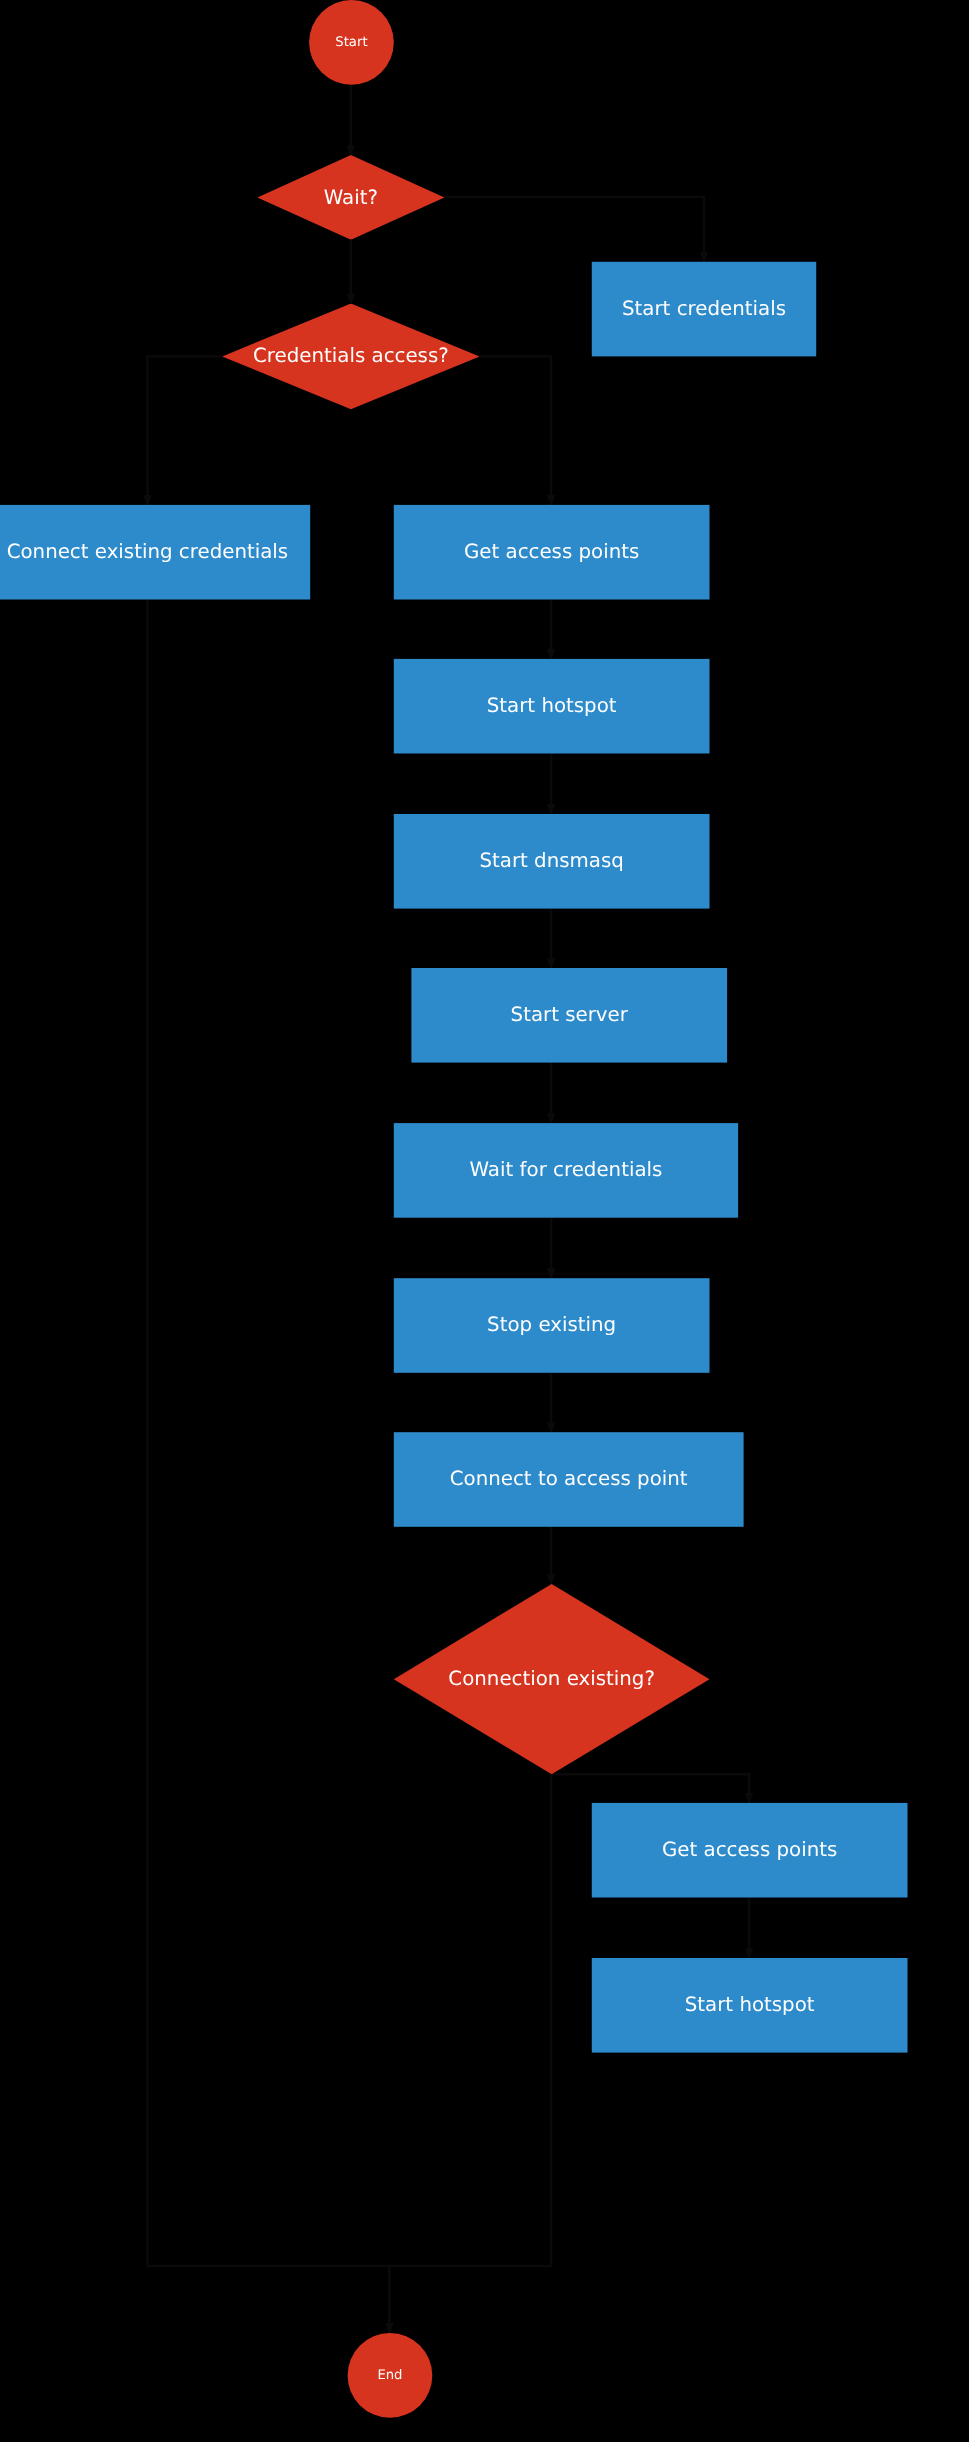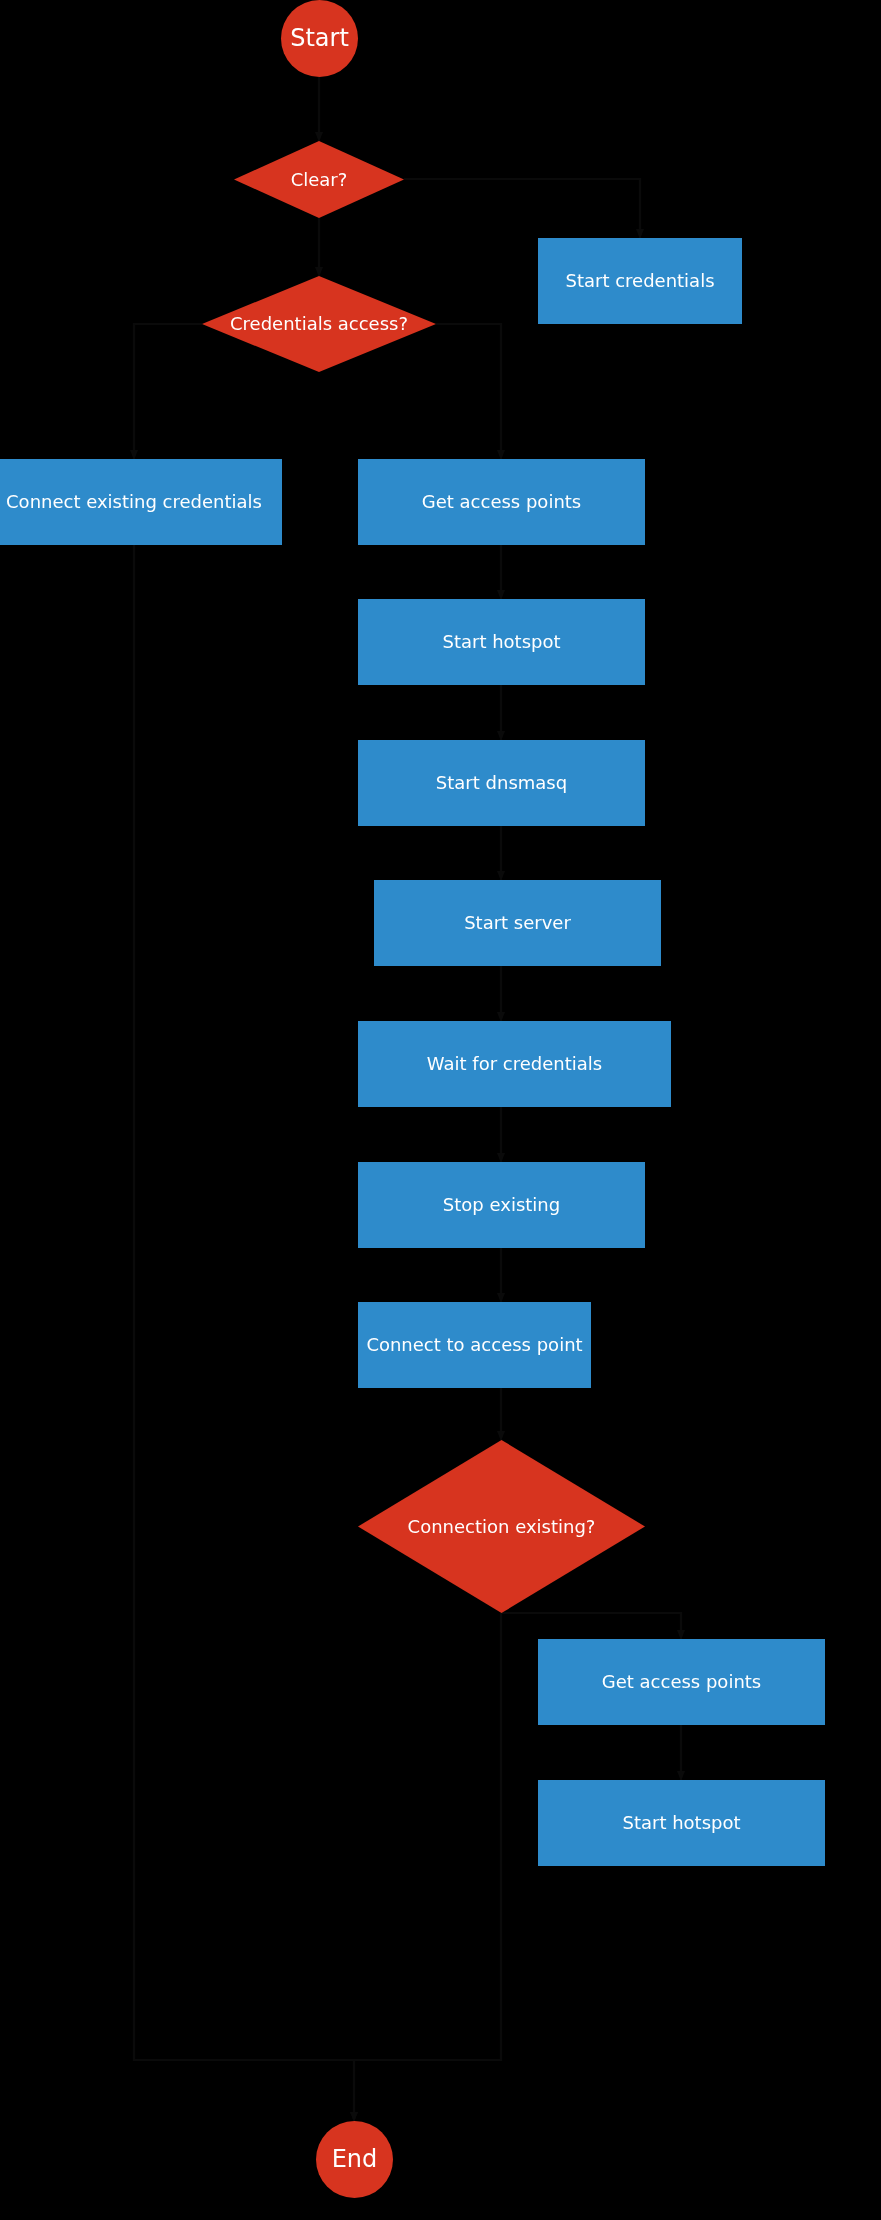--- a/index.html
+++ b/index.html
@@ -38,21 +38,21 @@
   }
   .node .lbl {
     display: block;
     white-space: nowrap;
   }
 
   
   .terminator {
     background: #d7341f;
     border-radius: 50%;
-    font-size: 24px;
+    font-size: 12px;
   }
 
   
   .decision {
     background: transparent;
   }
   .decision .dshape {
     position: absolute;
     left: 0; top: 0;
     width: 100%;
@@ -102,21 +102,21 @@
       <path d="M134,545 L134,2060 L354,2060 L354,2121"></path>
     </g>
   </svg>
 
   <div class="node terminator" style="left:281px; top:0px; width:77px; height:77px;">
     <span class="lbl">Start</span>
   </div>
 
   <div class="node decision" style="left:234px; top:141px; width:170px; height:77px;">
     <span class="dshape"></span>
-    <span class="lbl">Clear?</span>
+    <span class="lbl">Wait?</span>
   </div>
 
   <div class="node process" style="left:538px; top:238px; width:204px; height:86px;">
     <span class="lbl">Start credentials</span>
   </div>
 
   <div class="node decision" style="left:202px; top:276px; width:234px; height:96px;">
     <span class="dshape"></span>
     <span class="lbl">Credentials access?</span>
   </div>
@@ -142,21 +142,21 @@
   </div>
 
   <div class="node process" style="left:358px; top:1021px; width:313px; height:86px;">
     <span class="lbl">Wait for credentials</span>
   </div>
 
   <div class="node process" style="left:358px; top:1162px; width:287px; height:86px;">
     <span class="lbl">Stop existing</span>
   </div>
 
-  <div class="node process" style="left:358px; top:1302px; width:233px; height:86px;">
+  <div class="node process" style="left:358px; top:1302px; width:318px; height:86px;">
     <span class="lbl">Connect to access point</span>
   </div>
 
   <div class="node decision" style="left:358px; top:1440px; width:287px; height:173px;">
     <span class="dshape"></span>
     <span class="lbl">Connection existing?</span>
   </div>
 
   <div class="node process" style="left:538px; top:1639px; width:287px; height:86px;">
     <span class="lbl">Get access points</span>

